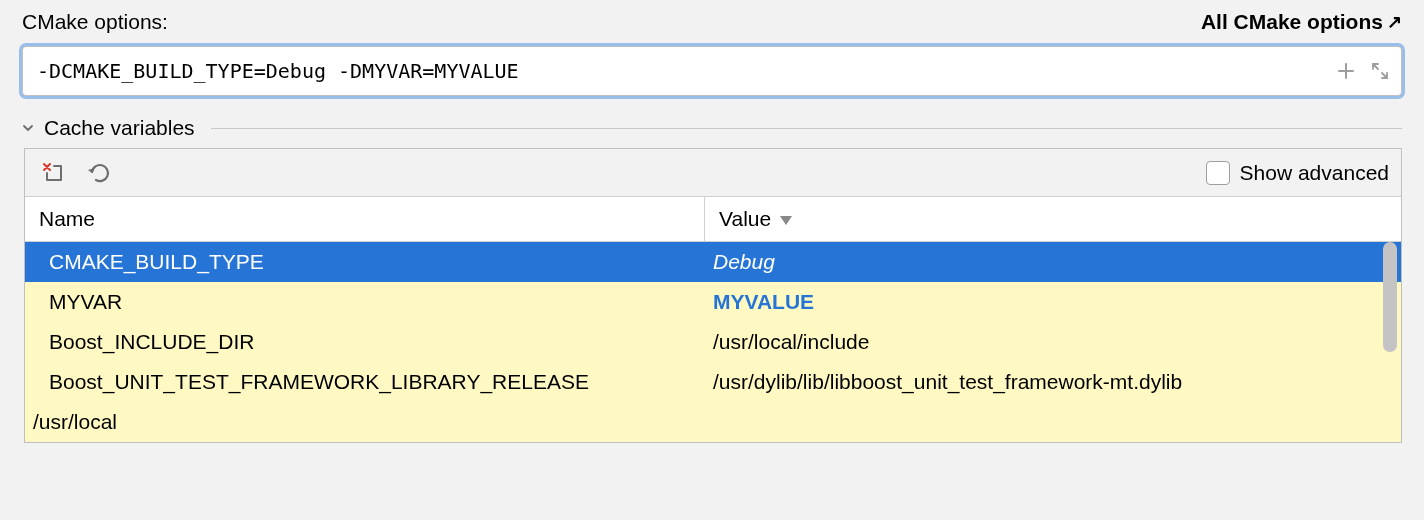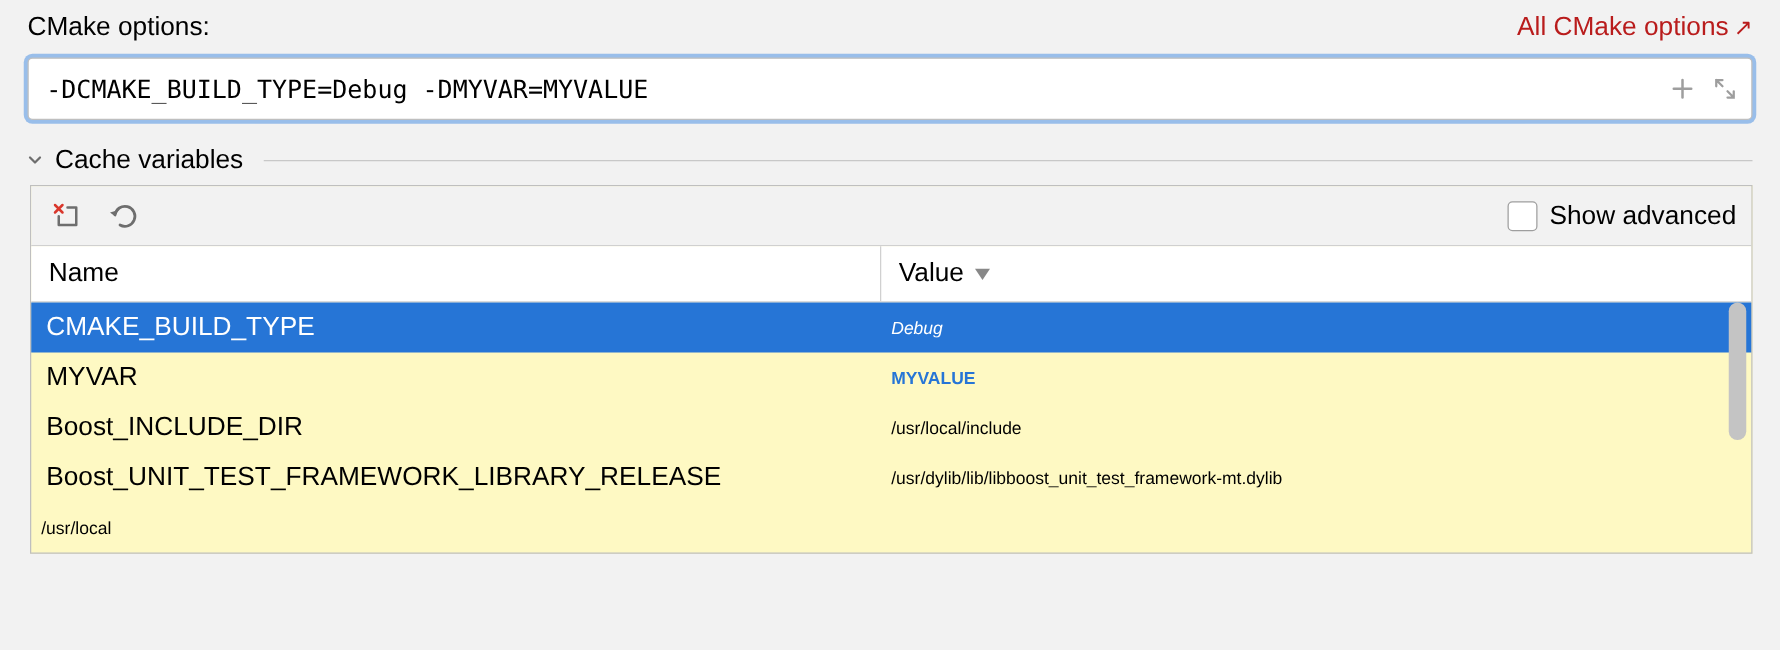--- a/index.html
+++ b/index.html
@@ -24,25 +24,26 @@
       justify-content: space-between;
       align-items: center;
       margin-bottom: 12px;
     }
     .options-label {
       font-size: 21px;
       color: #000;
     }
     .all-options-link {
       font-size: 21px;
-      color: #b91c1c;
+      color: #000000;
       cursor: pointer;
       display: flex;
       align-items: center;
       gap: 4px;
+      font-weight: bold;
     }
     .external-arrow {
       font-size: 18px;
     }
     .input-wrapper {
       position: relative;
       margin-bottom: 20px;
     }
     .options-input {
       width: 100%;
@@ -171,29 +172,29 @@
       display: flex;
       height: 40px;
       align-items: center;
     }
     .row.selected {
       background: #2675d6;
       color: #fff;
     }
     .cell-name {
       flex: 0 0 680px;
-      padding: 0 12px;
+      padding: 0 24px;
       font-size: 21px;
       white-space: nowrap;
       overflow: hidden;
     }
     .cell-value {
       flex: 1;
       padding: 0 8px;
-      font-size: 14px;
+      font-size: 21px;
       white-space: nowrap;
       overflow: hidden;
     }
     .row.selected .cell-value {
       font-style: italic;
     }
     .value-bold-blue {
       color: #2675d6;
       font-weight: 700;
     }

